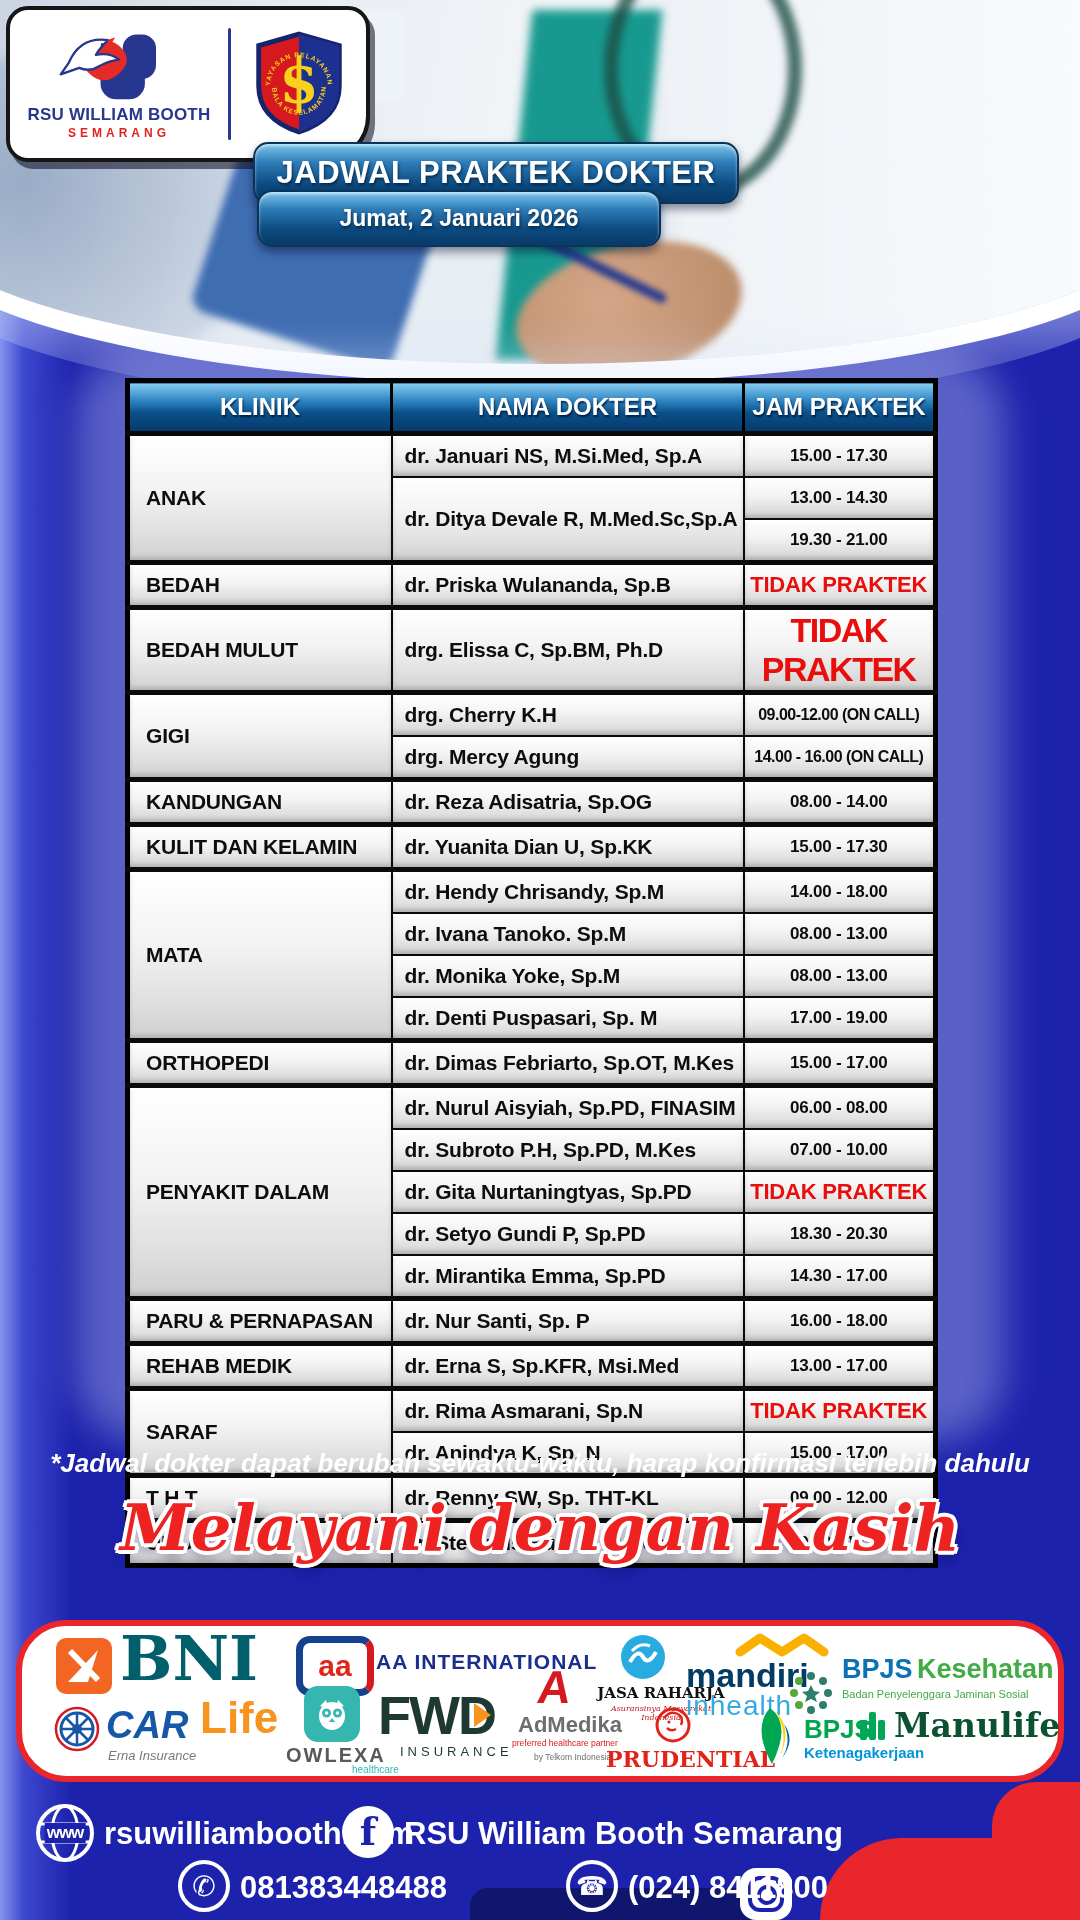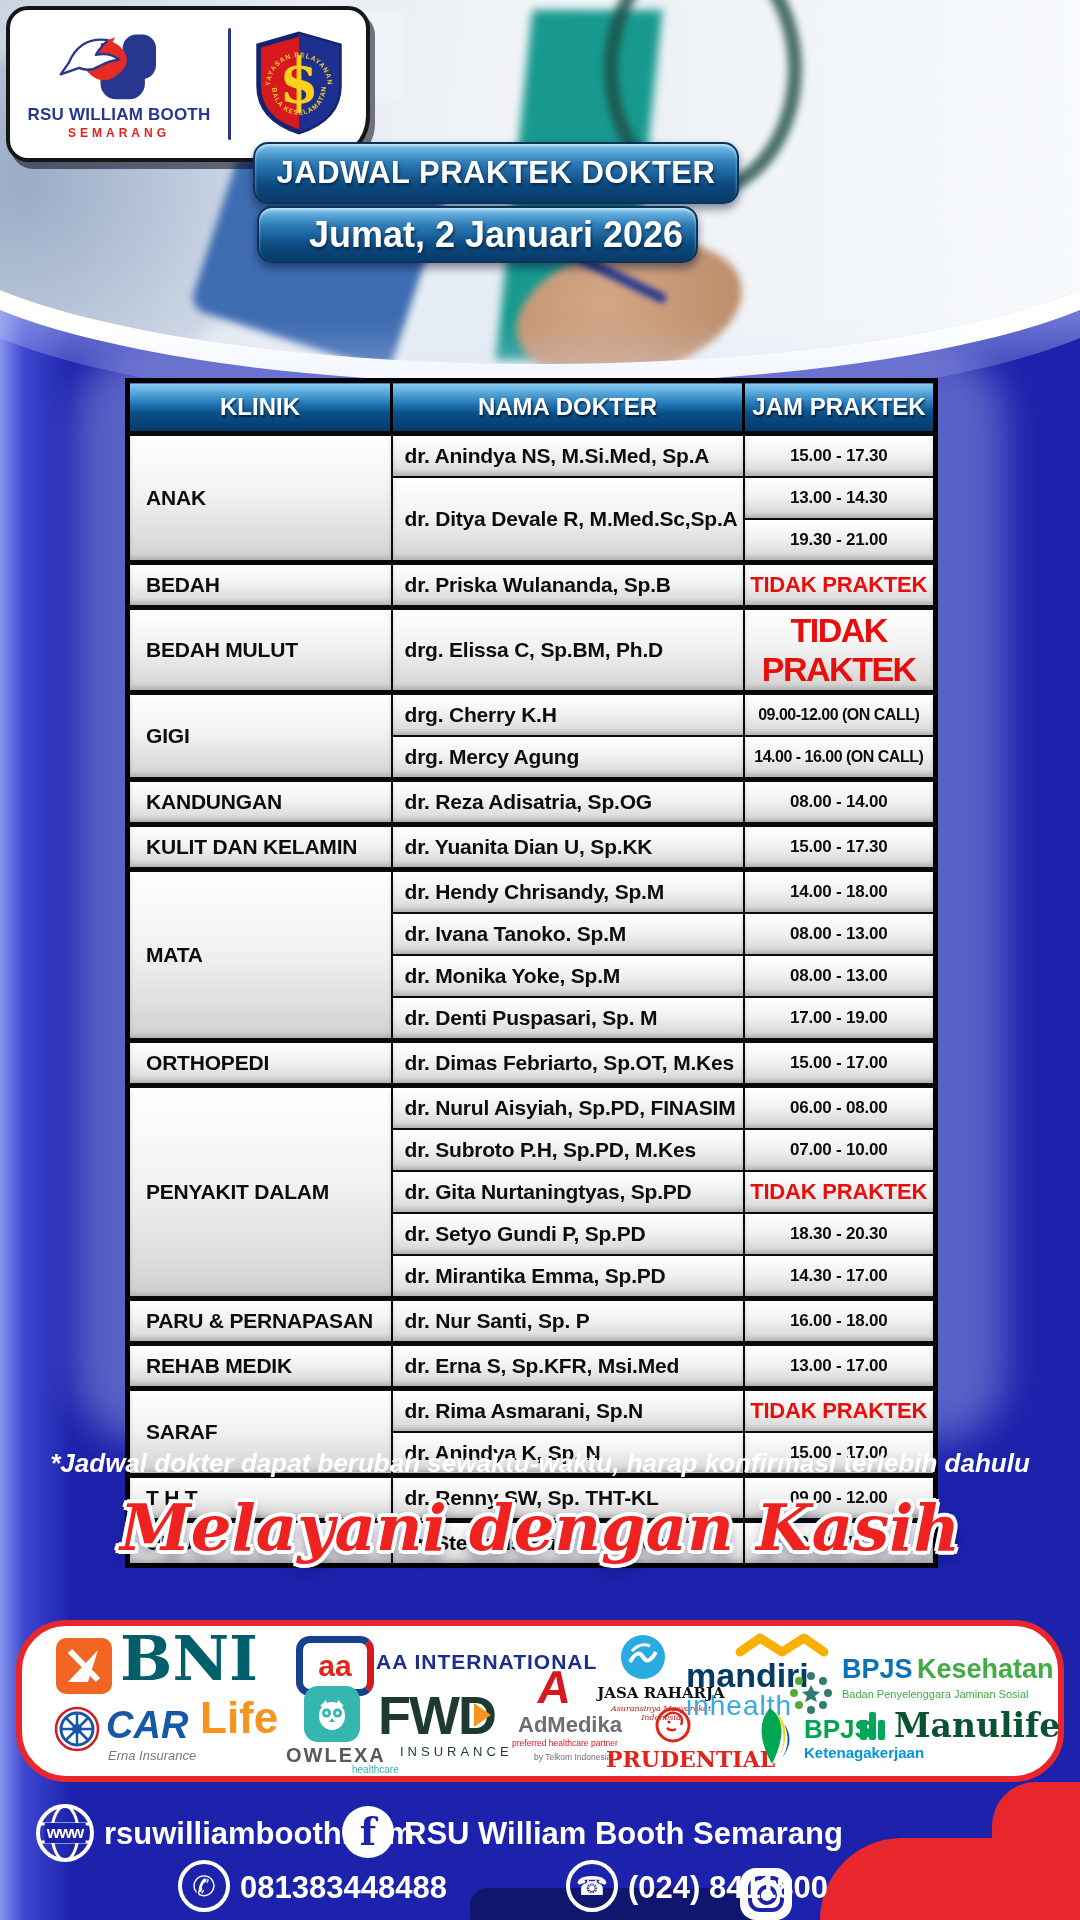--- a/index.html
+++ b/index.html
@@ -32,21 +32,21 @@
   .hosp-city{color:#e0231c;font-weight:bold;font-size:12px;letter-spacing:4px;margin-top:1px;}
   .logo-div{width:3px;height:112px;background:#27368f;border-radius:2px;}
   .shield-wrap{flex:1;display:flex;justify-content:center;}
   
   .banner{position:absolute;z-index:6;border-radius:15px;border:2px solid #0a3559;
     background:linear-gradient(180deg,#7ec6ee 0%,#2e7cb8 32%,#0c4a80 70%,#083a68 100%);
     box-shadow:0 5px 10px rgba(0,5,40,.45),inset 0 2px 3px rgba(255,255,255,.55);
     display:flex;align-items:center;justify-content:center;color:#fff;font-weight:bold;
     text-shadow:1px 2px 3px rgba(0,20,40,.65);}
   .banner-title{left:253px;top:142px;width:482px;height:58px;font-size:31px;letter-spacing:.5px;}
-  .banner-date{left:257px;top:206px;width:400px;height:53px;font-size:36px;padding-left:37px;}
+  .banner-date{left:257px;top:190px;width:400px;height:53px;font-size:23px;}
   
   .table-halo{position:absolute;left:75px;top:350px;width:930px;height:1092px;border-radius:70px;
     background:rgba(219,228,255,.32);filter:blur(18px);}
   table.schedule{position:absolute;left:125px;top:378px;width:808px;border-collapse:collapse;
     table-layout:fixed;border:5px solid #000;}
   .schedule th{height:46px;border:3px solid #000;color:#fff;font-size:24px;font-weight:bold;
     background:linear-gradient(180deg,#86cdf2 0%,#2a80bf 38%,#0a4f88 62%,#063a6b 100%);
     text-shadow:1px 2px 2px rgba(0,10,30,.7);}
   .schedule td{height:38px;border:2px solid #0a0a0a;font-weight:bold;color:#0d0d0d;
     background:linear-gradient(180deg,#ffffff 0%,#f2f2f2 45%,#dedede 80%,#cfcfcf 100%);
@@ -196,21 +196,21 @@
     <thead>
       <tr>
         <th>KLINIK</th>
         <th>NAMA DOKTER</th>
         <th>JAM PRAKTEK</th>
       </tr>
     </thead>
     <tbody id="schedule-body">
         <tr class="group-start">
           <td class="clinic" rowspan="3">ANAK</td>
-          <td class="doctor" rowspan="1">dr. Anindya NS, M.Si.Med, Sp.A</td>
+          <td class="doctor" rowspan="1">dr. Januari NS, M.Si.Med, Sp.A</td>
           <td class="time">15.00 - 17.30</td>
         </tr>
         <tr>
           <td class="doctor" rowspan="2">dr. Ditya Devale R, M.Med.Sc,Sp.A</td>
           <td class="time">13.00 - 14.30</td>
         </tr>
         <tr>
           <td class="time">19.30 - 21.00</td>
         </tr>
         <tr class="group-start">

